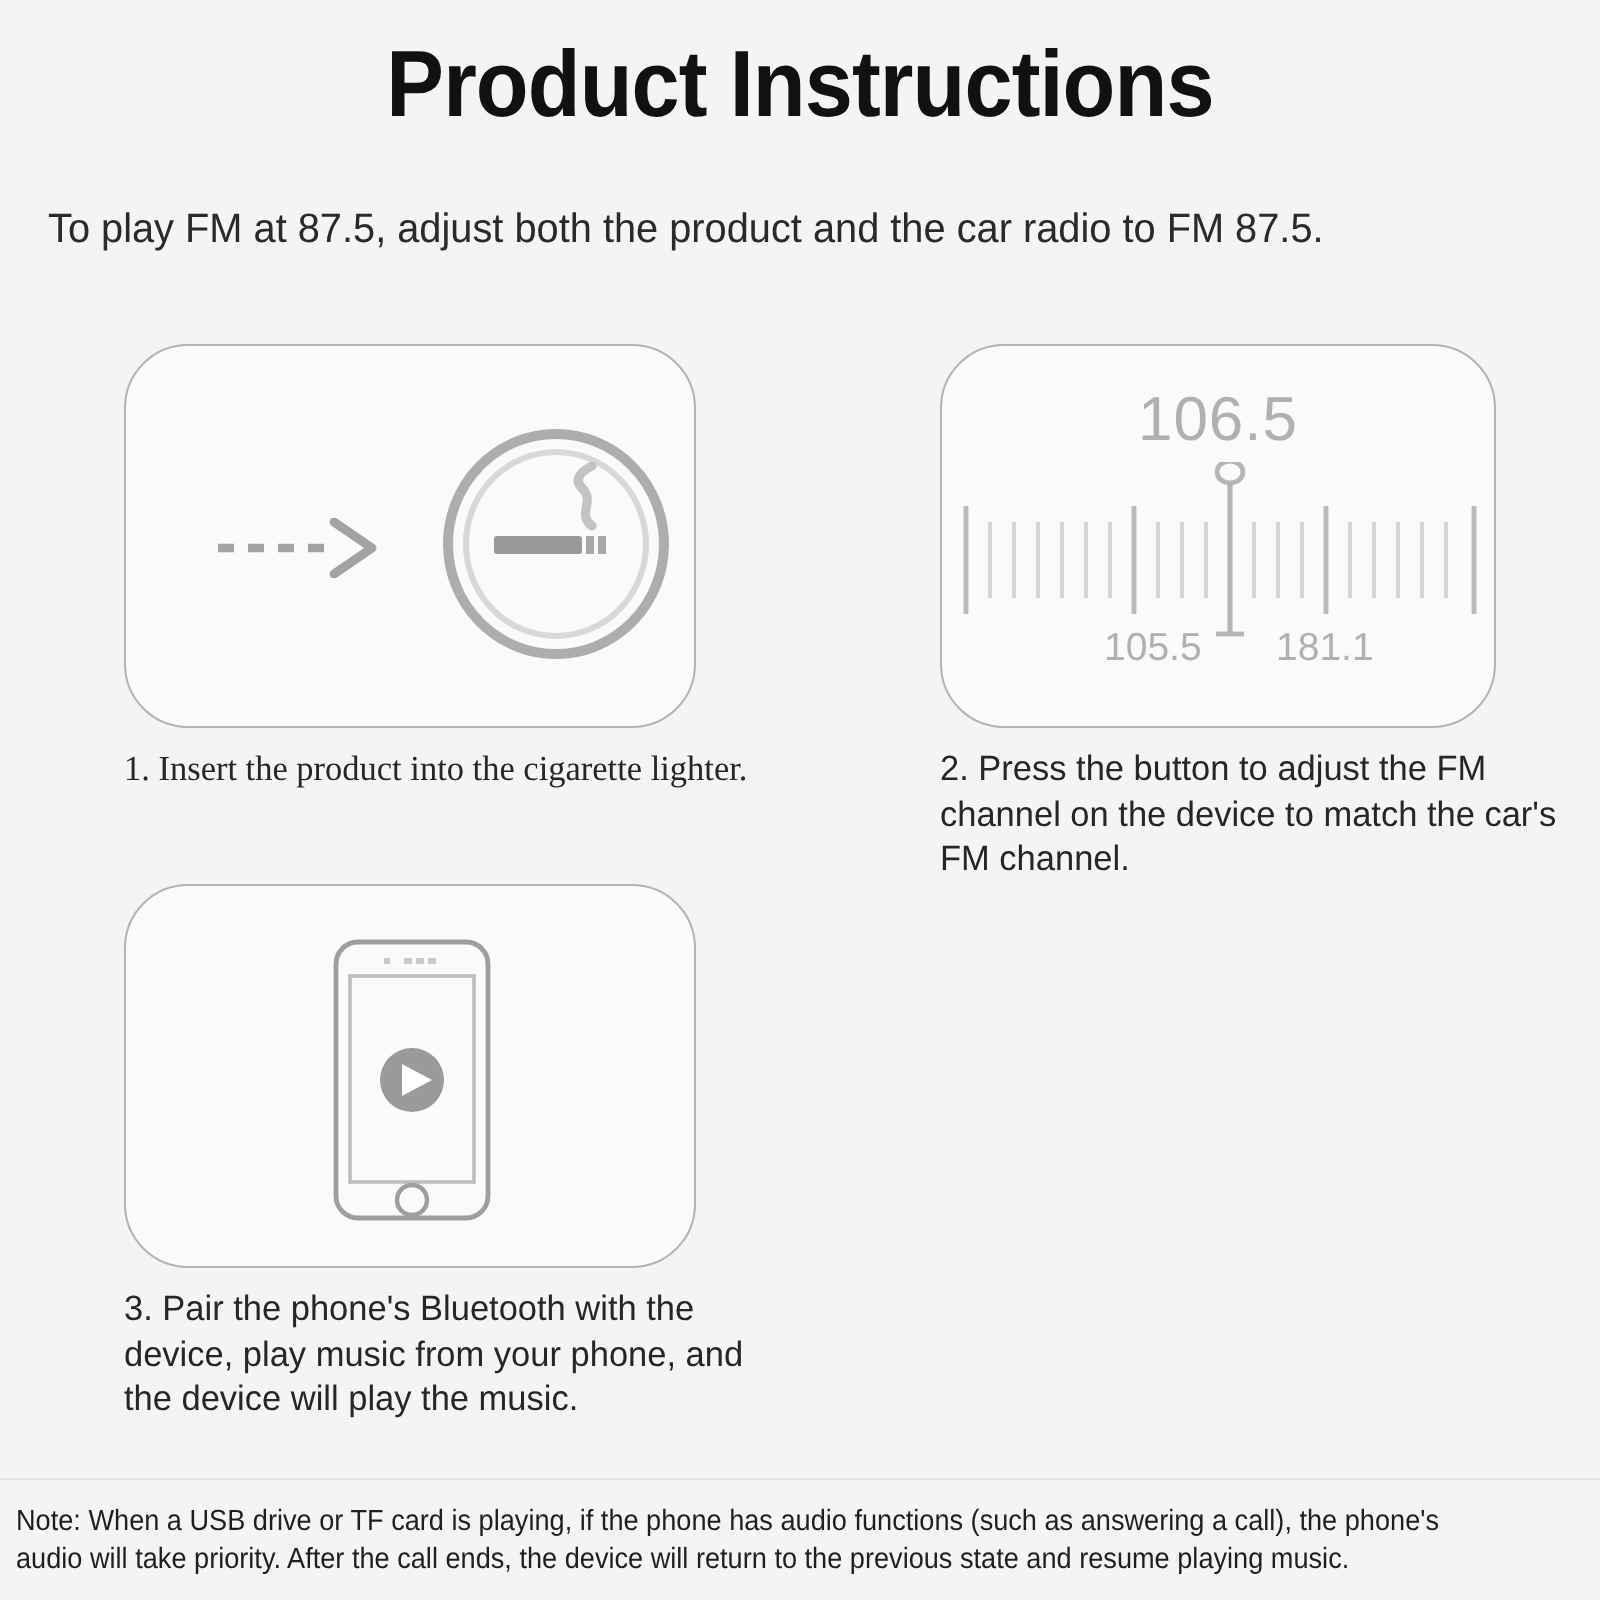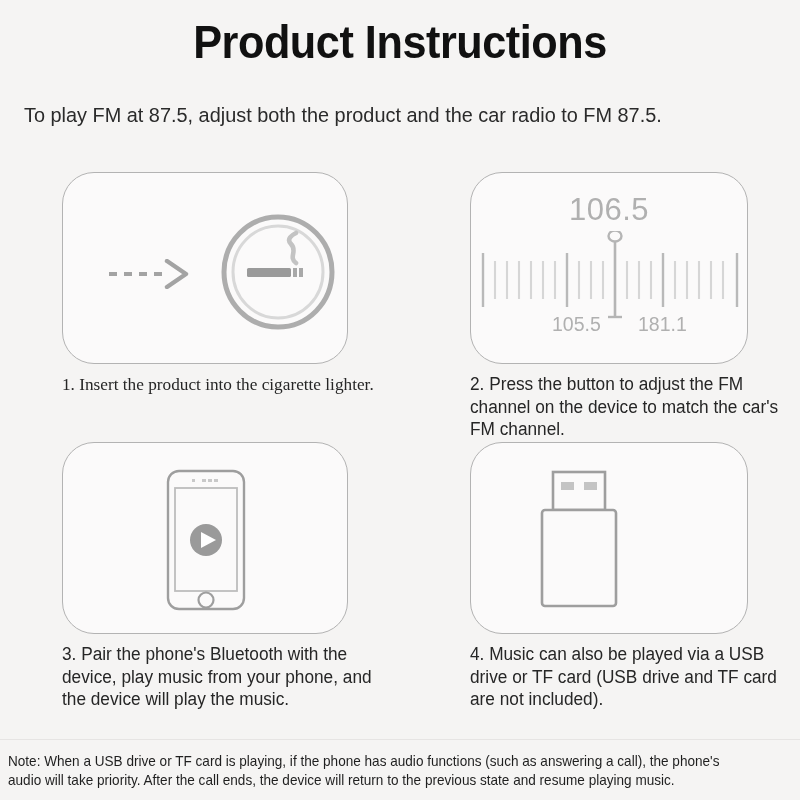--- a/index.html
+++ b/index.html
@@ -266,34 +266,17 @@
 
           <circle cx="40" cy="71" r="16" fill="#9a9a9a"></circle>
           <path d="M 35 63 L 50 71 L 35 79 Z" fill="#ffffff"></path>
         </svg>
       </div>
 
     </div>
     <div class="caption">3. Pair the phone's Bluetooth with the device, play music from your phone, and the device will play the music.</div>
   </div>
 
-  <div class="block b4">
-    <div class="panel wide-right">
-
-      <div class="usb-wrap">
-        <svg width="80" height="142" viewBox="0 0 80 142">
-
-          <rect x="14" y="3" width="52" height="38" fill="none" stroke="#9e9e9e" stroke-width="2.6"></rect>
-          <rect x="22" y="13" width="13" height="8" fill="#c4c4c4"></rect>
-          <rect x="45" y="13" width="13" height="8" fill="#c4c4c4"></rect>
-
-          <rect x="3" y="41" width="74" height="96" rx="3" ry="3" fill="#fbfafa" stroke="#9e9e9e" stroke-width="2.6"></rect>
-        </svg>
-      </div>
-
-    </div>
-    <div class="caption right">4. Music can also be played via a USB drive or TF card (USB drive and TF card are not included).</div>
-  </div>
 
   <div class="divider"></div>
   <div class="footnote">Note: When a USB drive or TF card is playing, if the phone has audio functions (such as answering a call), the phone's audio will take priority. After the call ends, the device will return to the previous state and resume playing music.</div>
 
 </div>
 
 </body></html>

